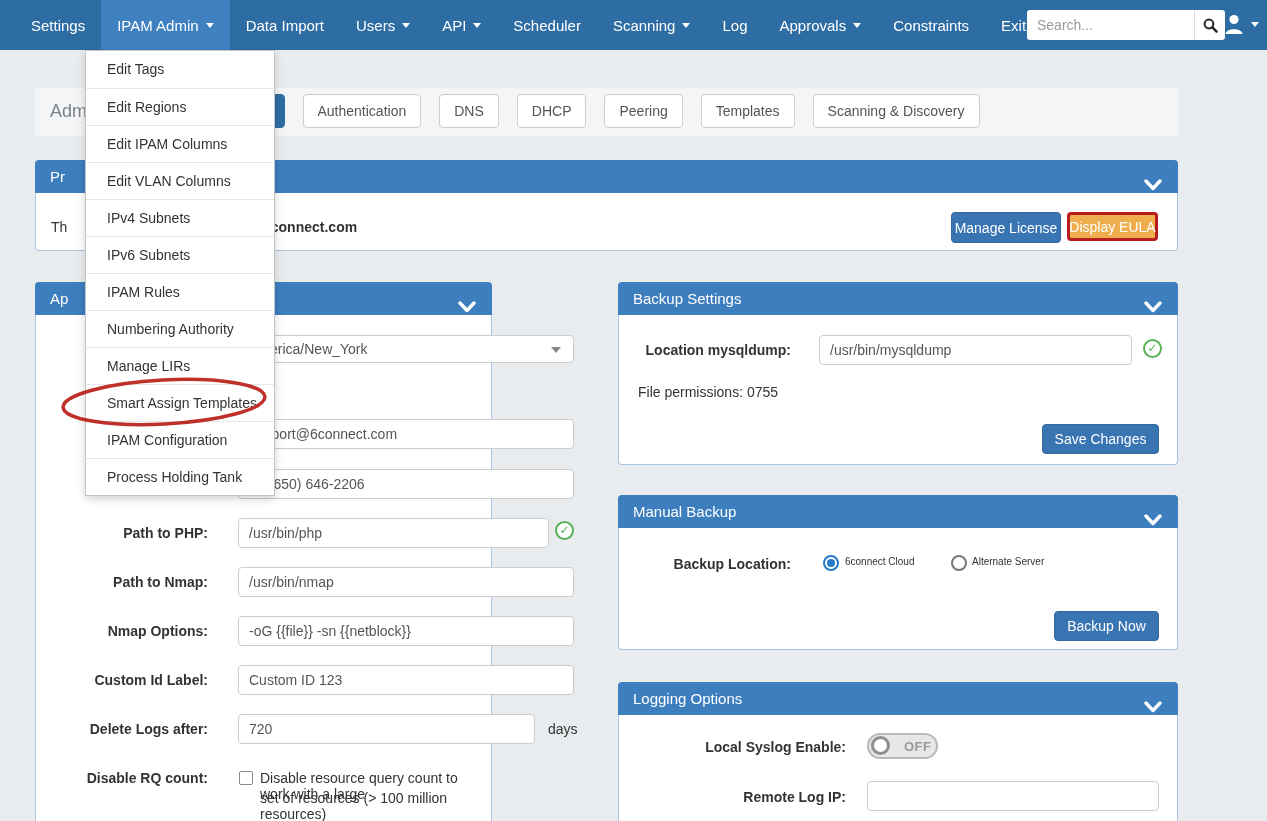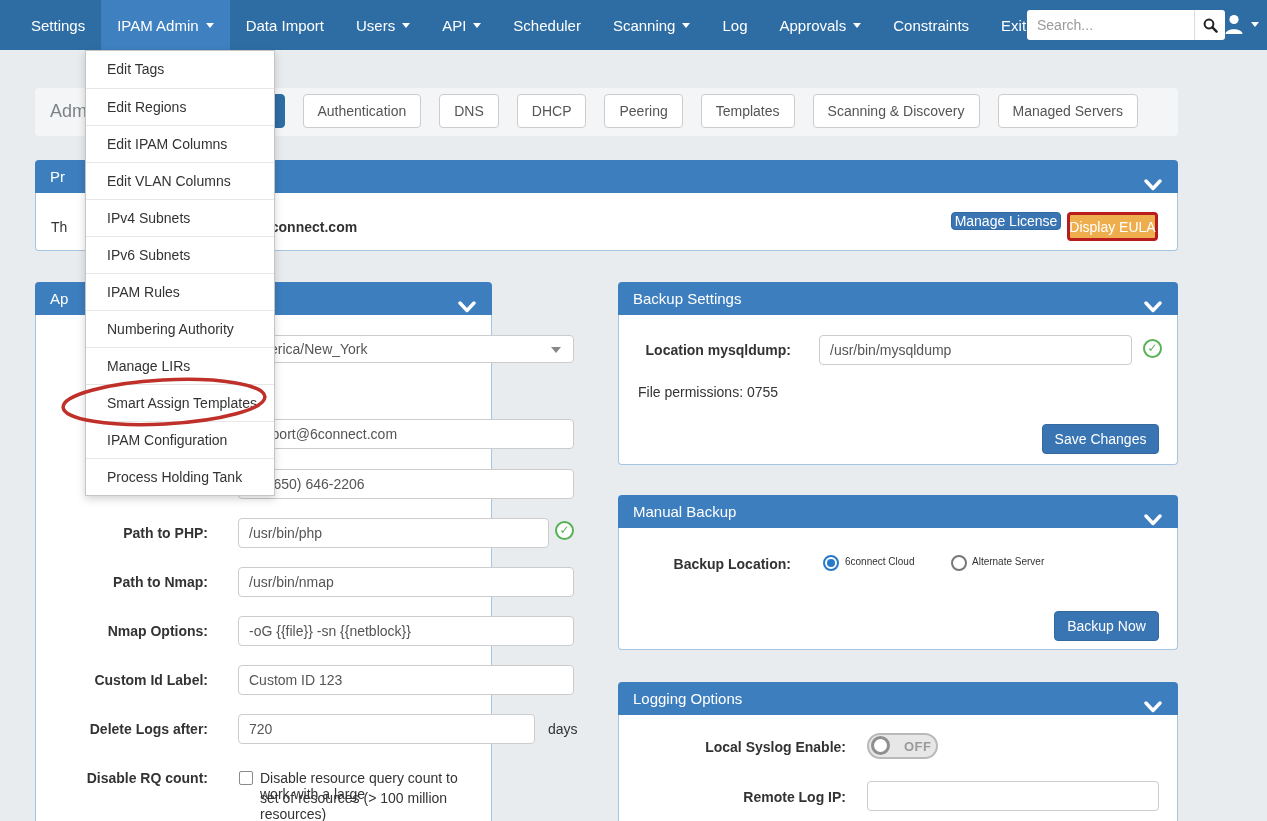--- a/index.html
+++ b/index.html
@@ -127,35 +127,34 @@
   <div class="tabstrip">
     <div class="tab-heading">Admin</div>
     <div class="tabs">
       <div class="tab active">Application</div>
       <div class="tab">Authentication</div>
       <div class="tab">DNS</div>
       <div class="tab">DHCP</div>
       <div class="tab">Peering</div>
       <div class="tab">Templates</div>
       <div class="tab">Scanning &amp; Discovery</div>
-      <div class="tab">Managed Servers</div>
     </div>
   </div>
 
   <div class="panel" style="left:35px; top:160px; width:1143px; height:92px;">
     <div class="panel-header">
       <span>Pr</span>
       <span class="chev"><svg width="18" height="14" viewBox="0 0 18 14">
             <polyline points="2,3 9,10.5 16,3" fill="none" stroke="#fff" stroke-width="3.4" stroke-linecap="round" stroke-linejoin="round"></polyline>
           </svg></span>
     </div>
     <div class="panel-body" style="height:58px;">
       <span class="plain" style="left:15px; top:26px;">Th</span>
       <span class="plain" style="left:227px; top:26px; font-weight:bold;">6connect.com</span>
-      <div class="btn btn-primary" style="left:915px; top:19px; width:110px; height:18px;">Manage License</div>
+      <div class="btn btn-primary" style="left:915px; top:19px; width:110px; height:31px;">Manage License</div>
       <div class="btn btn-warning" style="left:1031px; top:19px; width:91px; height:29px;">Display EULA</div>
     </div>
   </div>
 
   <div class="panel" style="left:35px; top:282px; width:457px; height:539px;">
     <div class="panel-header">
       <span>Ap</span>
       <span class="chev"><svg width="18" height="14" viewBox="0 0 18 14">
             <polyline points="2,3 9,10.5 16,3" fill="none" stroke="#fff" stroke-width="3.4" stroke-linecap="round" stroke-linejoin="round"></polyline>
           </svg></span>

